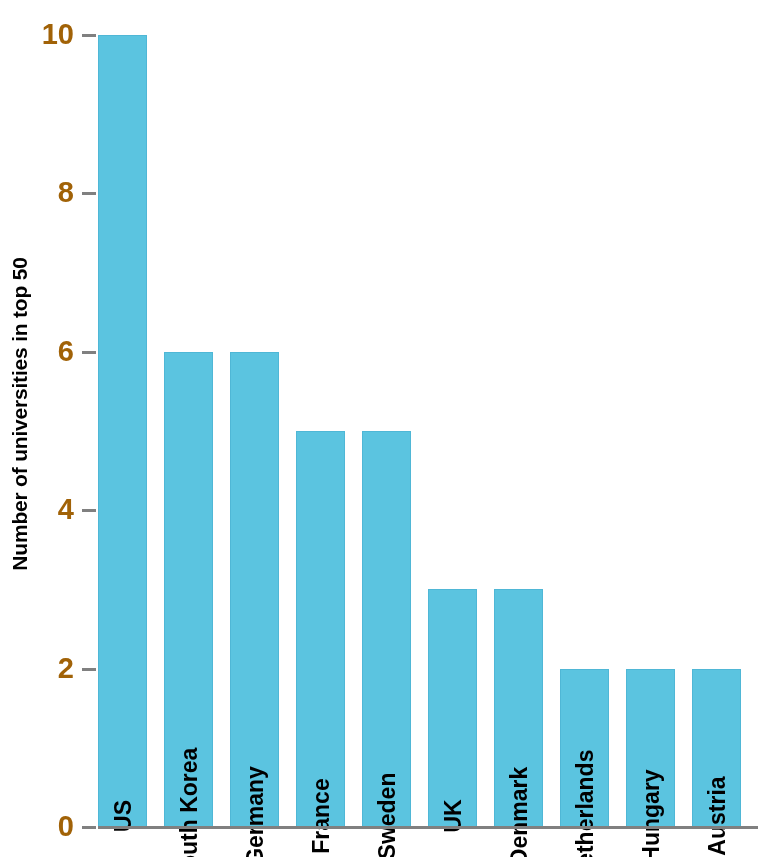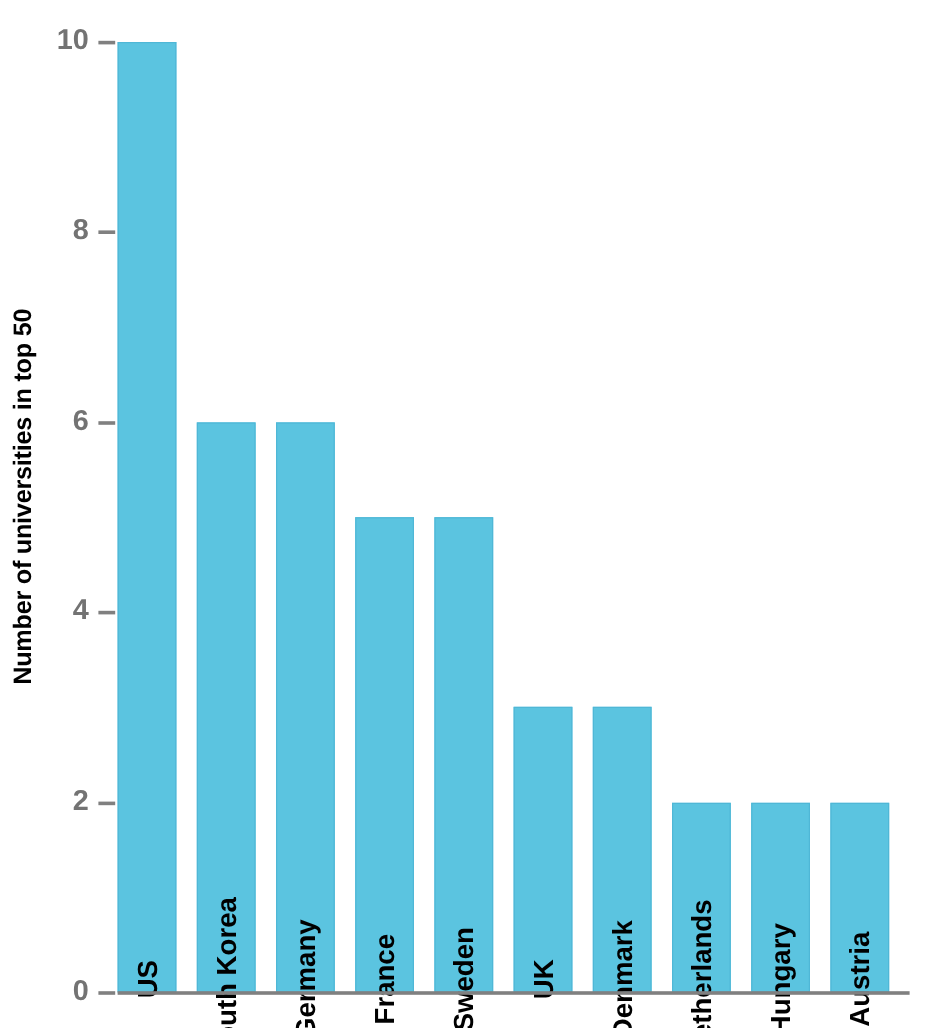--- a/index.html
+++ b/index.html
@@ -55,23 +55,23 @@
   .y-tick {
     position: absolute;
     left: 0;
     width: 98px;
     height: 0;
   }
   .y-tick .tick-label {
     position: absolute;
     right: 24px;
     top: -15px;
-    font-size: 24px;
+    font-size: 29px;
     font-weight: bold;
-    color: #737373;
+    color: #a16207;
     line-height: 28px;
     text-align: center;
     white-space: nowrap;
   }
   .y-tick .tick-dash {
     position: absolute;
     right: 2px;
     top: -1px;
     width: 14px;
     height: 3px;

